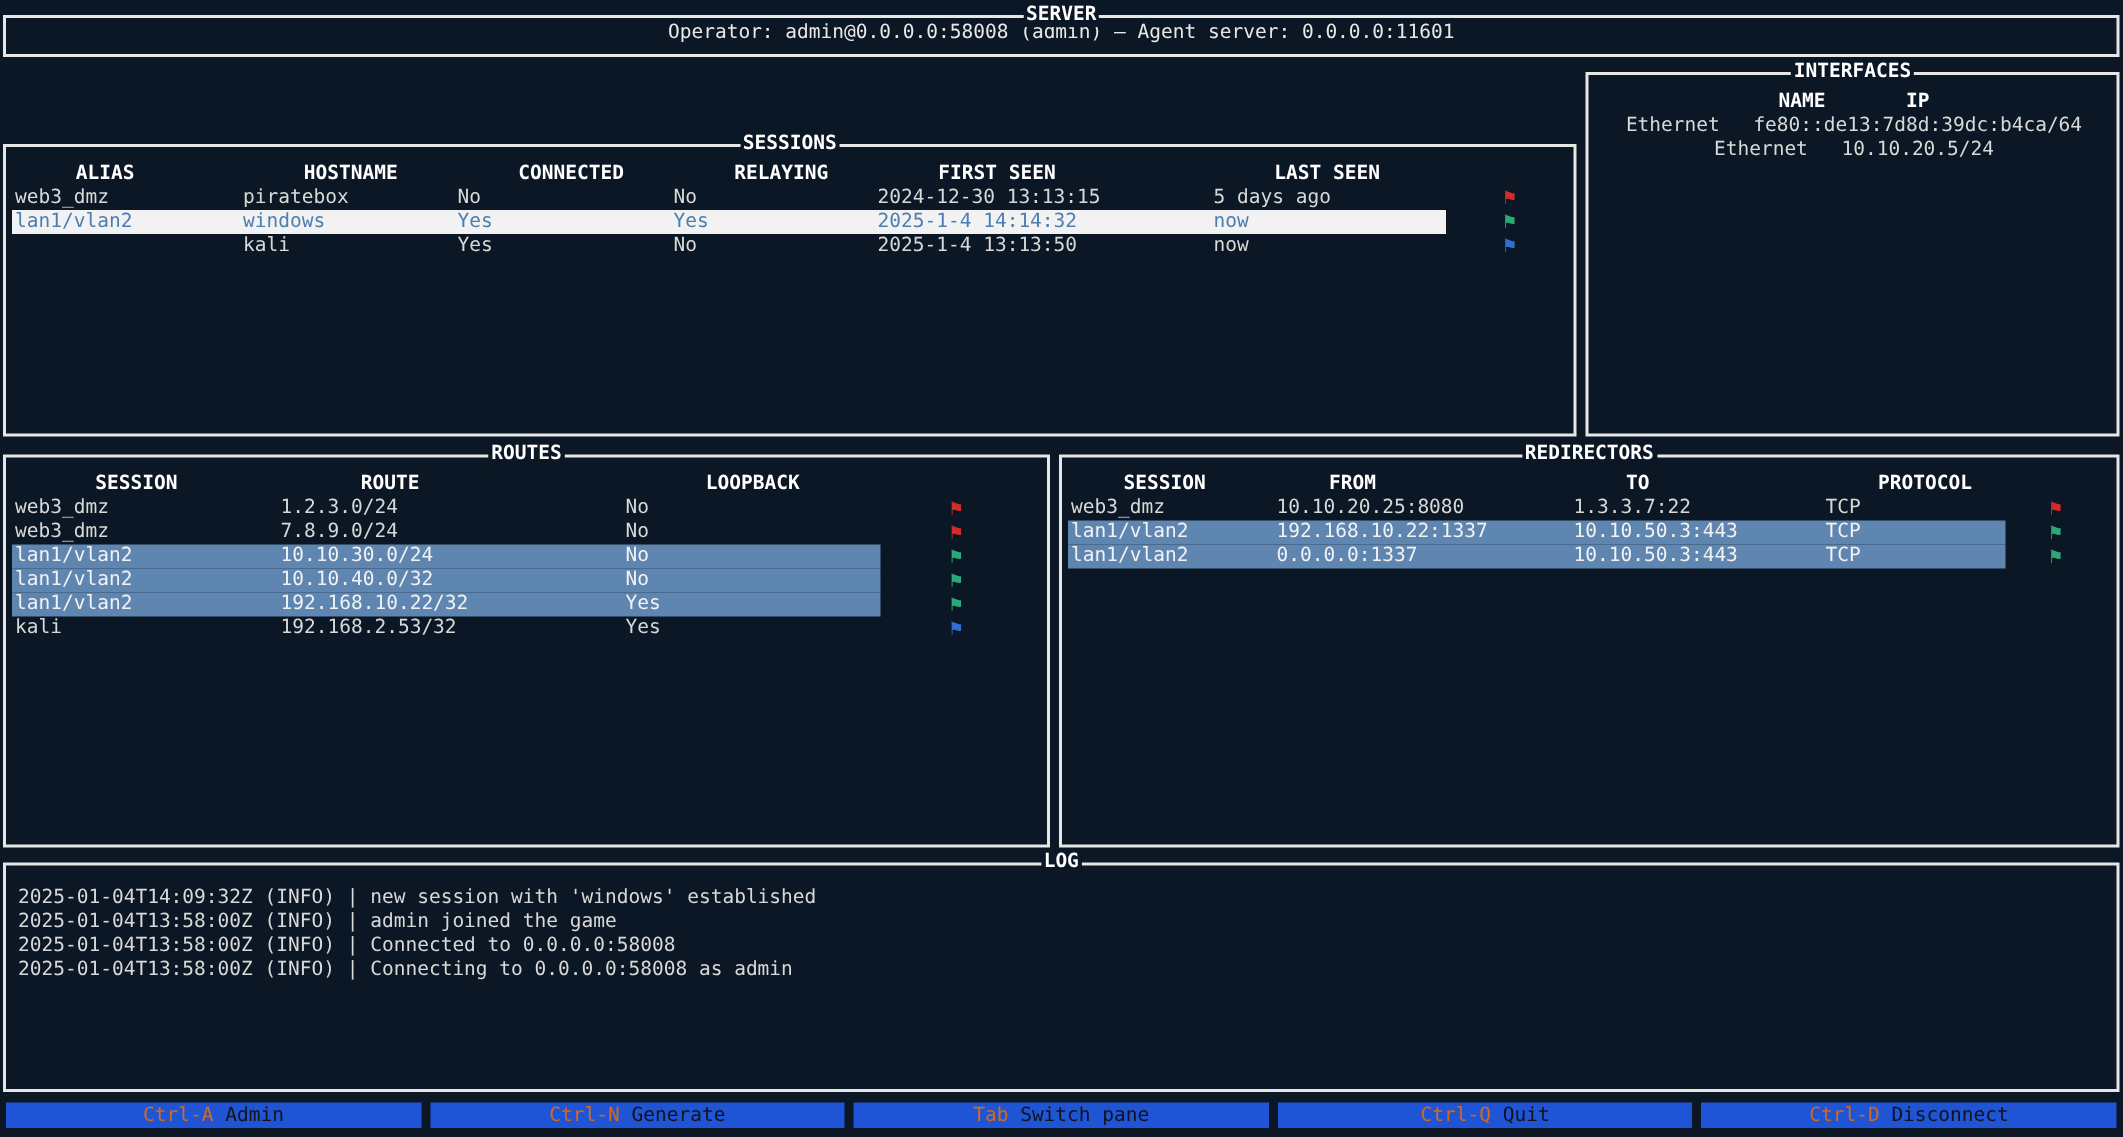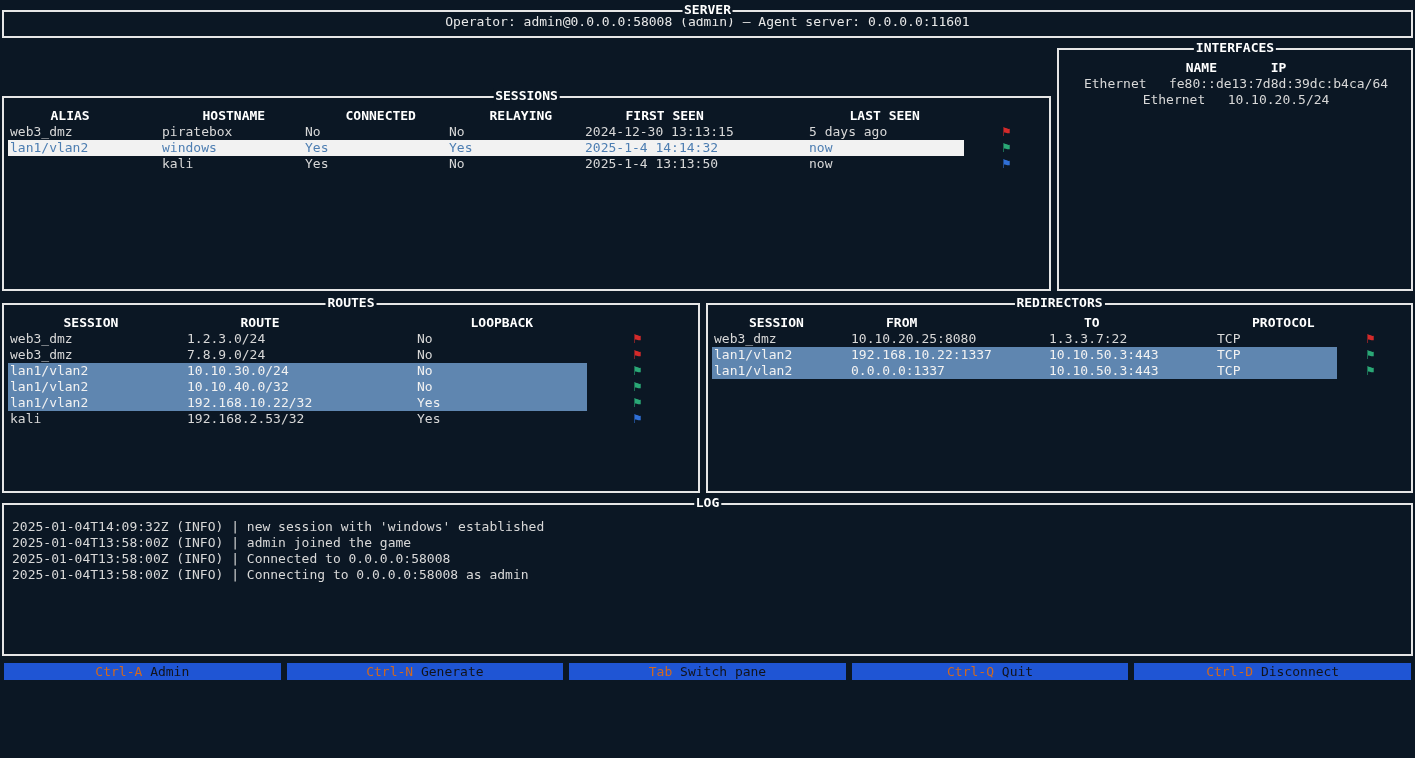--- a/index.html
+++ b/index.html
@@ -43,21 +43,21 @@
     font-weight:bold;
     color:var(--header);
     white-space:nowrap;
     text-align:right;
   }
   .server-panel{height:28px;padding:2px 4px;margin-bottom:10px;}
   .server-status{text-align:center;color:#e8e8e8;white-space:pre;}
   .row-mid{display:flex;gap:6px;height:243px;margin-bottom:12px;}
   .sessions-panel{width:1049px;flex:none;margin-top:48px;}
   .interfaces-panel{flex:1;}
-  .row-low{display:flex;gap:6px;height:190px;margin-bottom:10px;}
+  .row-low{display:flex;gap:6px;height:262px;margin-bottom:10px;}
   .routes-panel{width:698px;flex:none;}
   .redirectors-panel{flex:1;}
   .log-panel{height:153px;margin-bottom:7px;padding-top:14px;}
   .trow{display:flex;align-items:center;height:16px;justify-content:center;}
   .cells{display:grid;}
   .cell{white-space:pre;overflow:hidden;padding-left:2px;}
   .thead .cell{color:var(--header);font-weight:bold;}
   .sess-grid{grid-template-columns:152px 143px 144px 136px 224px 157px;}
   .routes-grid{grid-template-columns:177px 230px 172px;}
   .redir-grid{grid-template-columns:137px 198px 168px 122px;}

